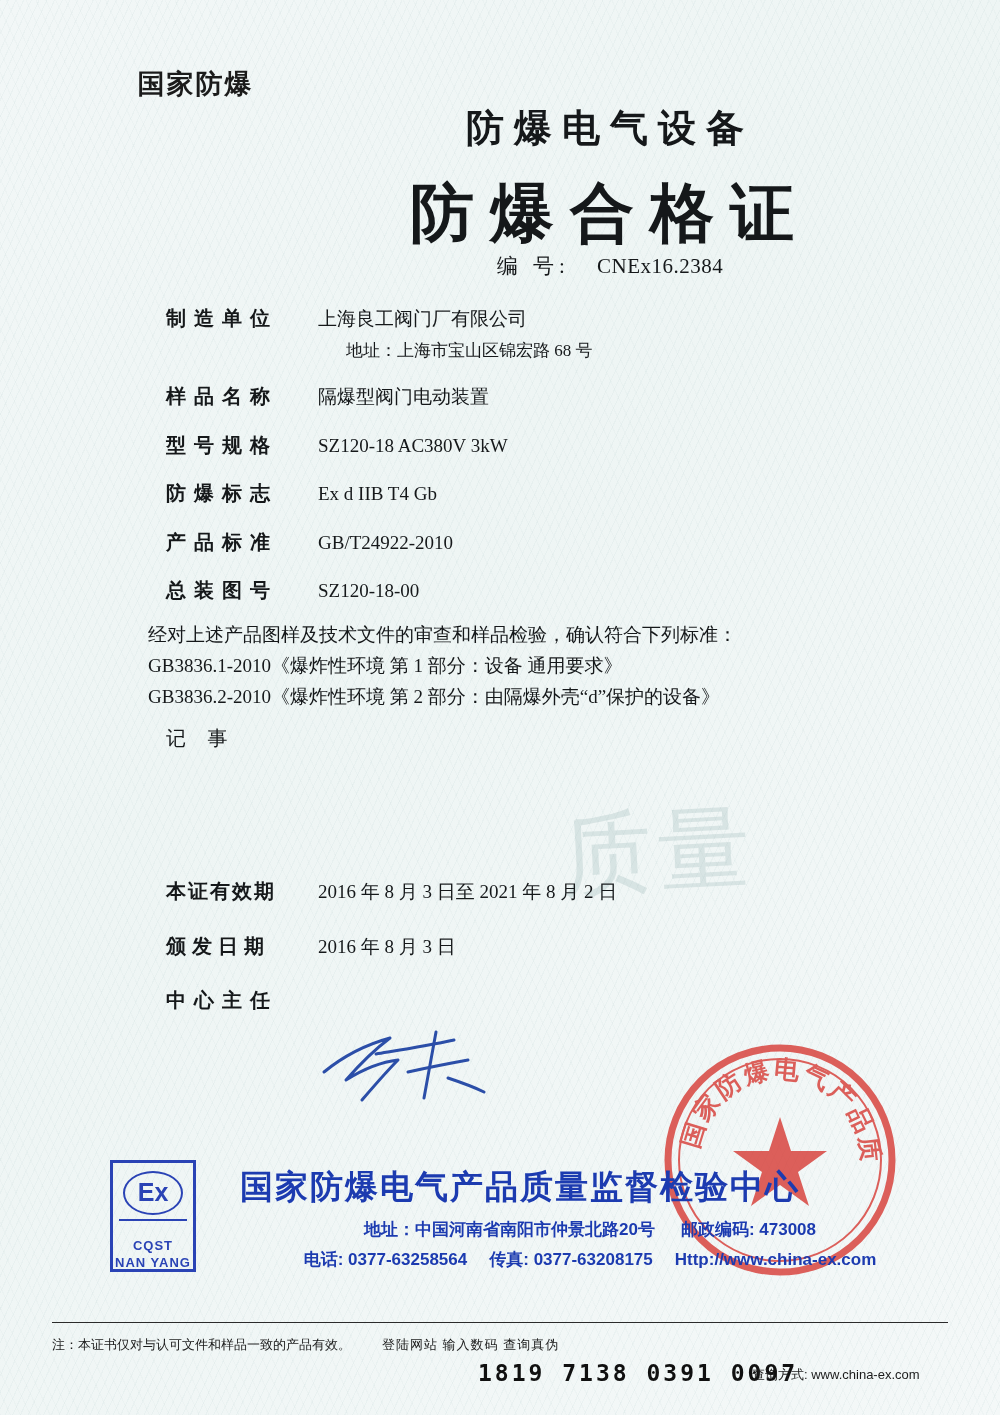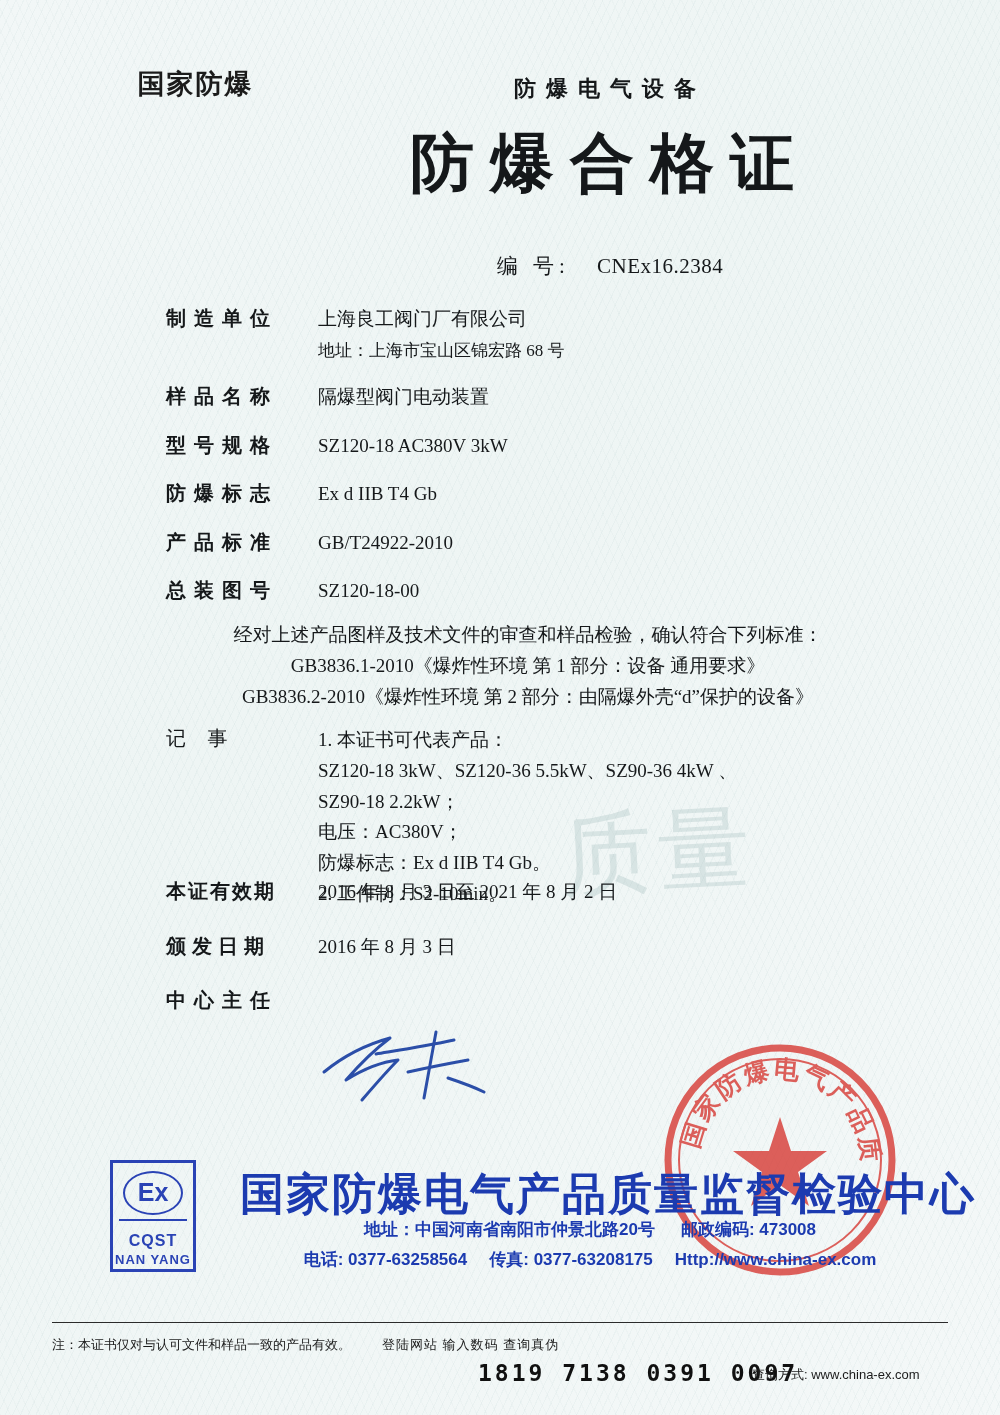--- a/index.html
+++ b/index.html
@@ -87,25 +87,26 @@
   }
 
   .title-wrap {
     position: absolute;
     left: 300px;
     top: 74px;
     width: 620px;
     text-align: center;
   }
   .title-small {
-    font-size: 22px;
+    font-size: 38px;
     letter-spacing: 10px;
     color: #15181a;
     font-weight: bold;
     font-family: "Liberation Sans", sans-serif;
+    margin-top: 29px;
   }
   .title-big {
     margin-top: 16px;
     font-size: 64px;
     letter-spacing: 16px;
     color: #15181a;
     font-weight: bold;
     font-family: "Liberation Sans", sans-serif;
   }
 
@@ -151,31 +152,31 @@
   }
   .row .value {
     font-size: 19px;
     color: #15181a;
     line-height: 1.5;
   }
   .sub-line {
     font-size: 17px;
     color: #15181a;
     margin-top: 4px;
+    margin-left: 28px;
   }
 
   .statement {
     position: absolute;
     left: 148px;
     top: 620px;
     width: 760px;
     font-size: 19px;
     color: #15181a;
     line-height: 1.62;
-    text-align: center;
   }
 
   .notes {
     position: absolute;
     left: 148px;
     top: 725px;
     width: 760px;
   }
   .notes .label {
     width: 152px;
@@ -235,40 +236,40 @@
     width: 56px;
     height: 40px;
     margin: 8px auto 2px auto;
     border: 2px solid #2a43b5;
     border-radius: 50%;
     font-size: 25px;
     font-weight: bold;
     line-height: 38px;
   }
   .ex-badge .ex-line1 {
-    font-size: 16px;
+    font-size: 13px;
     font-weight: bold;
     letter-spacing: 1px;
     border-top: 2px solid #2a43b5;
-    padding-top: 11px;
+    padding-top: 17px;
     margin: 4px 6px 0 6px;
   }
   .ex-badge .ex-line2 {
     font-size: 13px;
     font-weight: bold;
     letter-spacing: 1px;
     margin-top: 2px;
   }
 
   .org-name {
     position: absolute;
     left: 240px;
     top: 1165px;
     width: 700px;
-    font-size: 44px;
+    font-size: 33px;
     font-weight: bold;
     color: #1c3bb0;
     letter-spacing: 2px;
     font-family: "Liberation Sans", sans-serif;
     white-space: nowrap;
   }
   .org-addr {
     position: absolute;
     left: 240px;
     top: 1218px;
@@ -391,28 +392,20 @@
 
   <div class="statement">
     <div>经对上述产品图样及技术文件的审查和样品检验，确认符合下列标准：</div>
     <div>GB3836.1-2010《爆炸性环境 第 1 部分：设备 通用要求》</div>
     <div>GB3836.2-2010《爆炸性环境 第 2 部分：由隔爆外壳“d”保护的设备》</div>
   </div>
 
   <div class="notes">
     <div class="row">
       <div class="label">记  事</div>
-      <div class="value">
-        <div>1. 本证书可代表产品：</div>
-        <div>SZ120-18 3kW、SZ120-36 5.5kW、SZ90-36 4kW 、</div>
-        <div>SZ90-18 2.2kW；</div>
-        <div>电压：AC380V；</div>
-        <div>防爆标志：Ex d IIB T4 Gb。</div>
-        <div>2. 工作制：S2-10min。</div>
-      </div>
     </div>
   </div>
 
   <div class="tail-rows">
     <div class="row">
       <div class="label" style="letter-spacing:2px">本证有效期</div>
       <div class="value">2016 年 8 月 3 日至 2021 年 8 月 2 日</div>
     </div>
     <div class="row">
       <div class="label" style="letter-spacing:6px">颁发日期</div>

